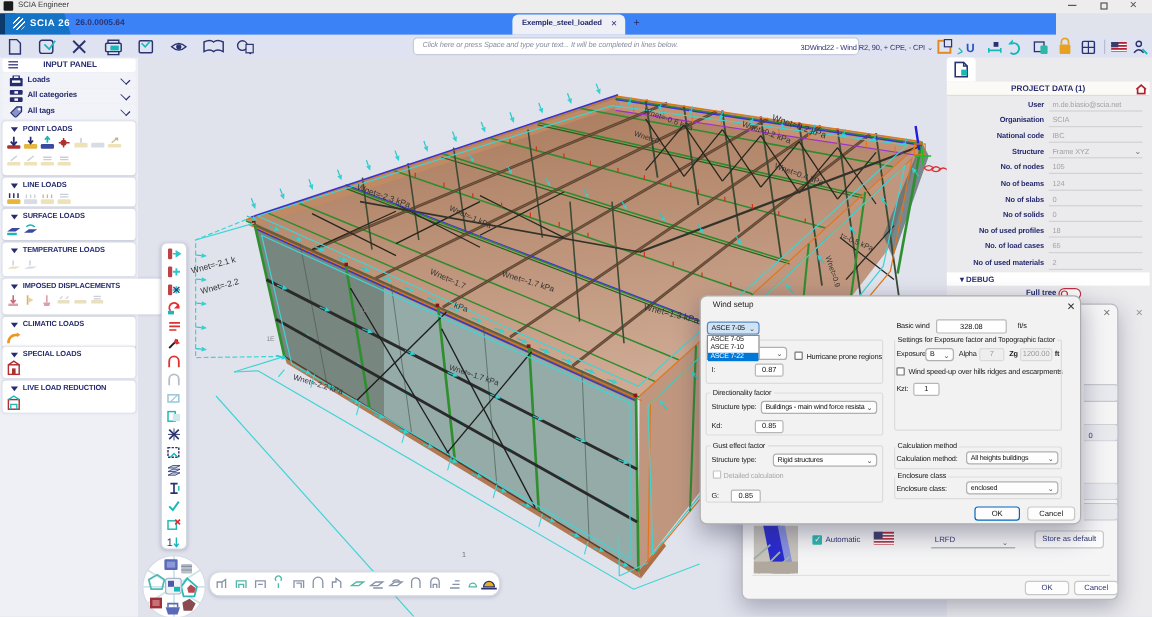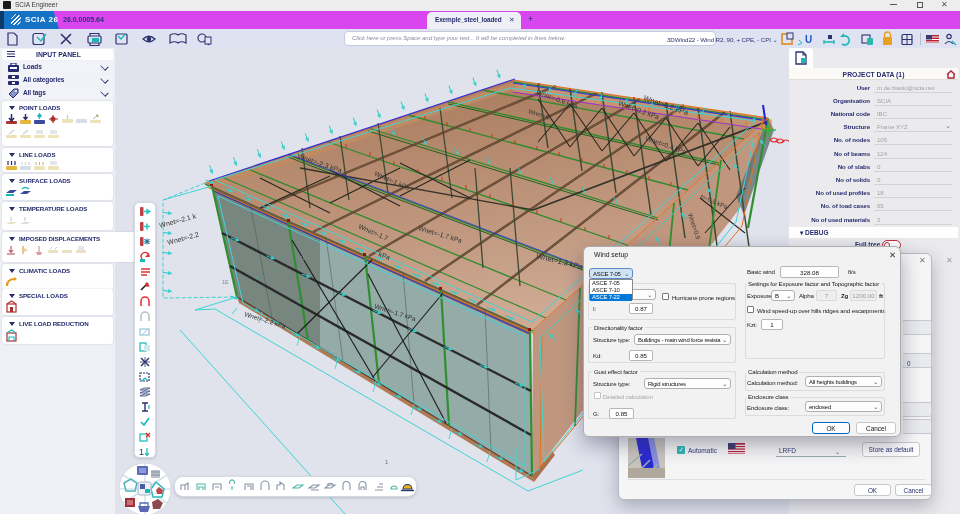--- a/index.html
+++ b/index.html
@@ -2,21 +2,21 @@
 <html><head>
 <meta charset="utf-8">
 <style>
 *{margin:0;padding:0;box-sizing:border-box;}
 html,body{width:960px;height:514px;overflow:hidden;}
 body{font-family:"Liberation Sans",sans-serif;position:relative;background:#e0e2ec;}
 .abs{position:absolute;}
 .navy{color:#262c6e;}
 
 #titlebar{left:0;top:0;width:960px;height:11px;background:#ededee;font-size:6.5px;color:#3a3a3a;}
-#bar2{left:0;top:11px;width:960px;height:18px;background:#d946ef;}
+#bar2{left:0;top:11px;width:880px;height:18px;background:#3b82f6;}
 #toolbar{left:0;top:29px;width:960px;height:19px;background:#dfe3f1;}
 
 #lpanel{left:0;top:48px;width:115px;height:466px;background:#eef0f5;}
 .card{position:absolute;left:2px;width:111px;background:#ffffff;border-radius:3px;box-shadow:0 0 2px rgba(120,130,160,.35);}
 .chead{font-size:6.2px;letter-spacing:-0.1px;font-weight:bold;color:#262c6e;padding:3px 0 0 17px;position:relative;}
 .chead:before{content:"";position:absolute;left:7px;top:5px;border-left:3px solid transparent;border-right:3px solid transparent;border-top:4px solid #262c6e;}
 .drow{position:absolute;left:2px;width:111px;height:12px;background:#f1f3f8;border-radius:2px;font-size:6.5px;letter-spacing:-0.1px;font-weight:bold;color:#262c6e;line-height:12px;}
 .drow .lb{position:absolute;left:21px;}
 .drow .ch{position:absolute;right:5px;top:2px;width:7px;height:7px;border-right:1.2px solid #262c6e;border-bottom:1.2px solid #262c6e;transform:rotate(45deg) scale(1,.7);}
 .irow{position:absolute;display:flex;}

